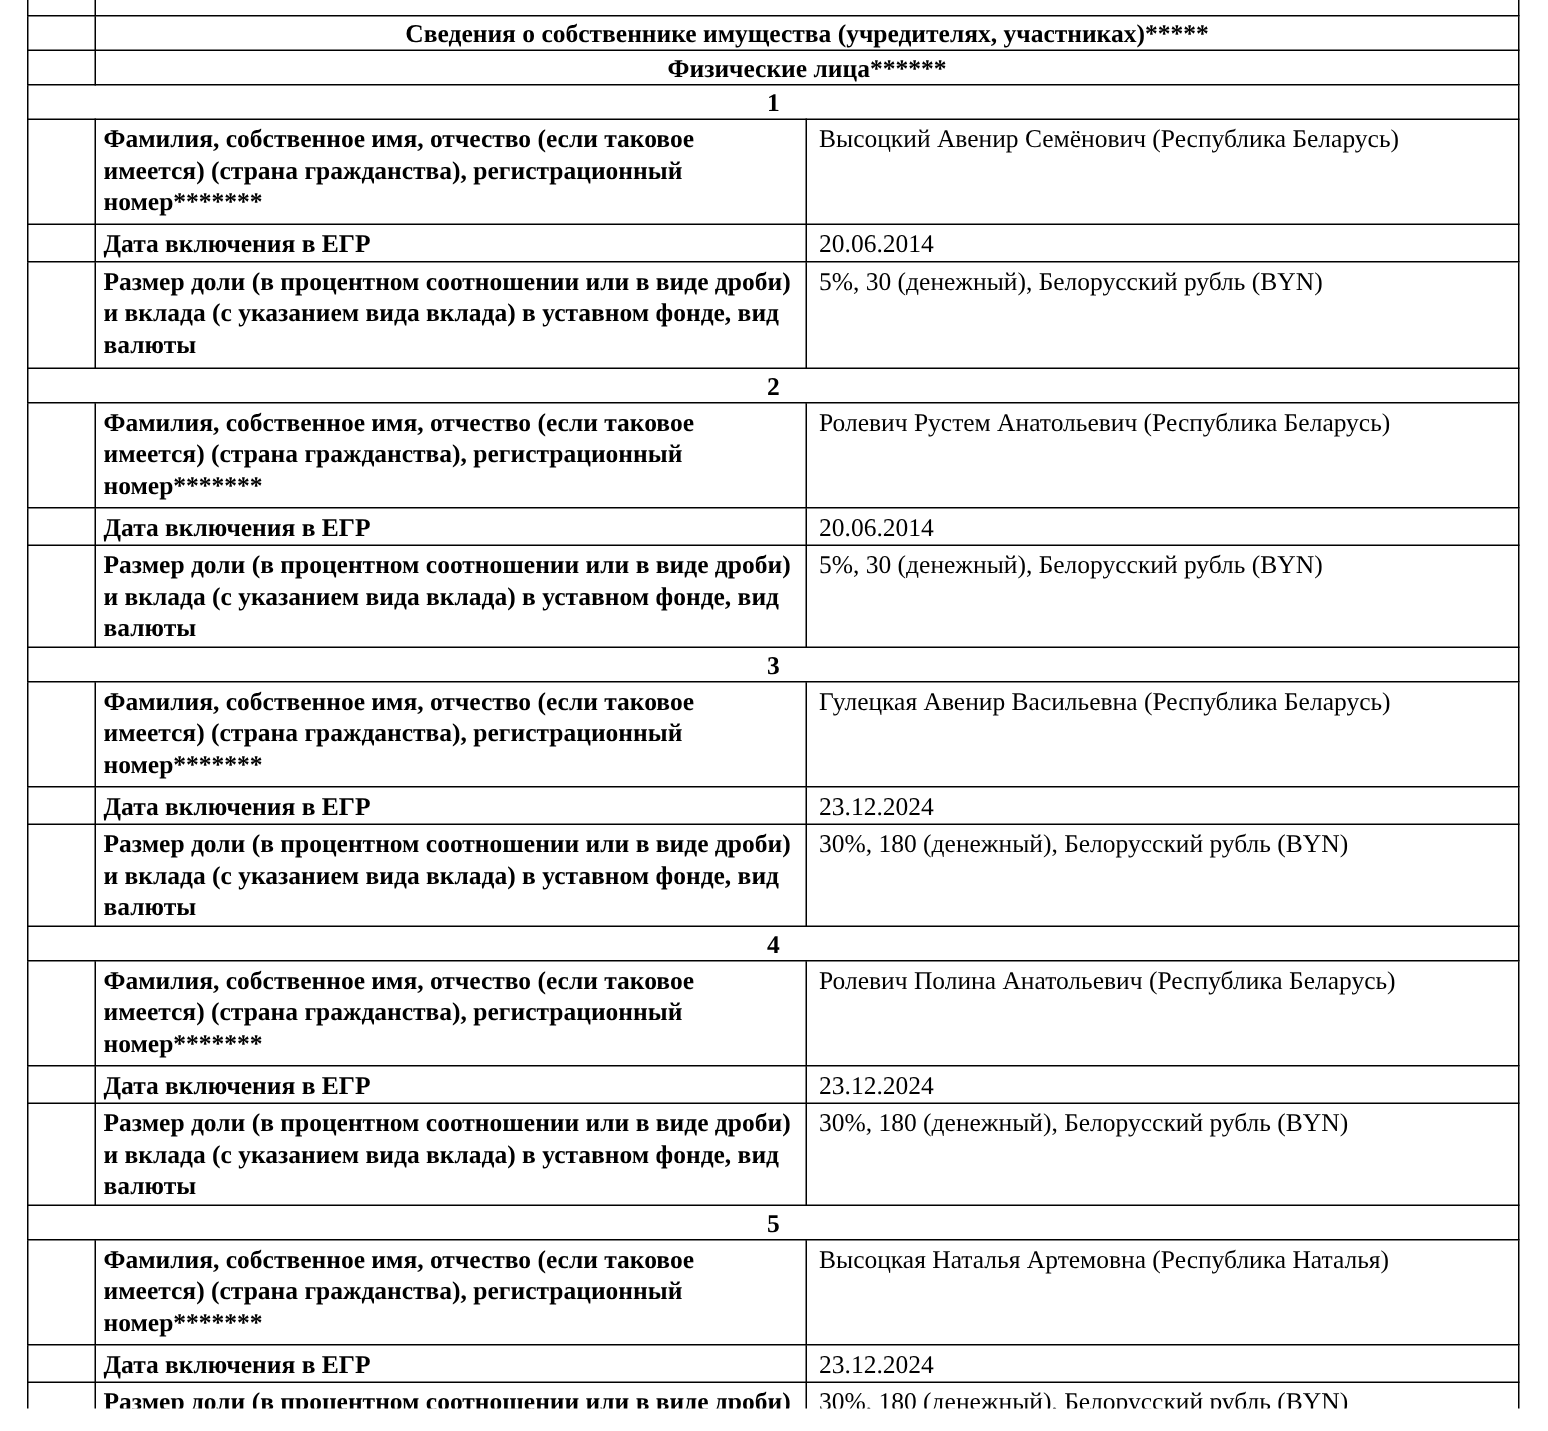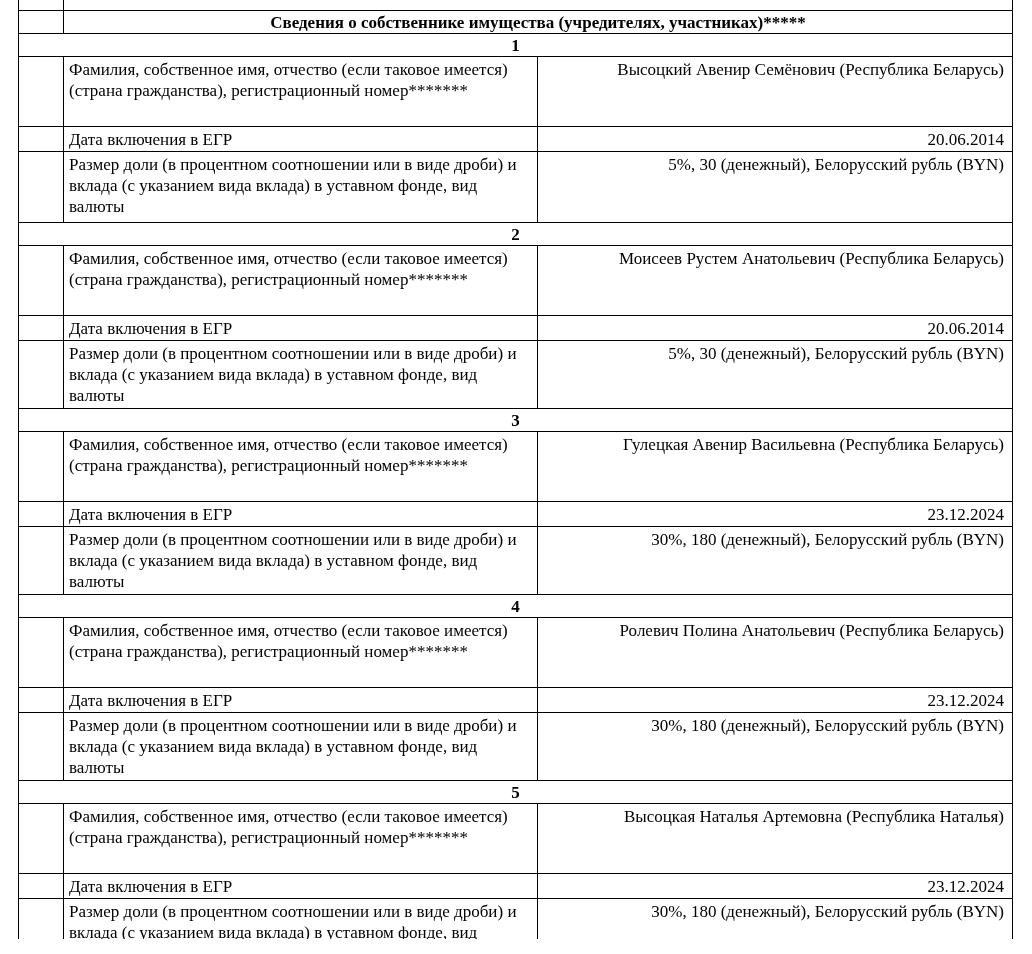--- a/index.html
+++ b/index.html
@@ -27,22 +27,22 @@
   }
   td {
     border: 1px solid #000000;
     vertical-align: top;
     padding: 0;
     font-size: 17px;
     line-height: 21px;
     overflow: hidden;
   }
   tr.r-partial td { border-top: none; }
-  td.cell-label { padding: 2px 6px 1px 5px; }
-  td.cell-value { padding: 2px 8px 1px 8px; text-align: right; }
+  td.cell-label { padding: 2px 6px 1px 5px; font-weight: bold; }
+  td.cell-value { padding: 2px 8px 1px 8px; }
   td.cell-center {
     text-align: center;
     font-weight: bold;
     padding-top: 1px;
   }
   tr.h-partial { height: 10px; }
   tr.h-head1  { height: 23px; }
   tr.h-head2  { height: 22px; }
   tr.h-num    { height: 23px; }
   tr.h-name   { height: 70px; }
@@ -64,20 +64,24 @@
   <tbody>
         <tr class="r-partial h-partial">
     <td></td>
     <td colspan="2"></td>
   </tr>
 
   <tr class="h-head1">
     <td></td>
     <td colspan="2" class="cell-center">Сведения о собственнике имущества (учредителях, участниках)*****</td>
   </tr>
+  <tr class="h-head2">
+    <td></td>
+    <td colspan="2" class="cell-center">Физические лица******</td>
+  </tr>
 
   <tr class="h-num">
     <td colspan="3" class="cell-center">1</td>
   </tr>
   <tr class="h-name">
     <td></td>
     <td class="cell-label">Фамилия, собственное имя, отчество (если таковое имеется) (страна гражданства), регистрационный номер*******</td>
     <td class="cell-value">Высоцкий Авенир Семёнович (Республика Беларусь)</td>
   </tr>
   <tr class="h-date">
@@ -90,21 +94,21 @@
     <td class="cell-label">Размер доли (в процентном соотношении или в виде дроби) и вклада (с указанием вида вклада) в уставном фонде, вид валюты</td>
     <td class="cell-value">5%, 30 (денежный), Белорусский рубль (BYN)</td>
   </tr>
 
   <tr class="h-num">
     <td colspan="3" class="cell-center">2</td>
   </tr>
   <tr class="h-name">
     <td></td>
     <td class="cell-label">Фамилия, собственное имя, отчество (если таковое имеется) (страна гражданства), регистрационный номер*******</td>
-    <td class="cell-value">Моисеев Рустем Анатольевич (Республика Беларусь)</td>
+    <td class="cell-value">Ролевич Рустем Анатольевич (Республика Беларусь)</td>
   </tr>
   <tr class="h-date">
     <td></td>
     <td class="cell-label">Дата включения в ЕГР</td>
     <td class="cell-value">20.06.2014</td>
   </tr>
   <tr class="h-share">
     <td></td>
     <td class="cell-label">Размер доли (в процентном соотношении или в виде дроби) и вклада (с указанием вида вклада) в уставном фонде, вид валюты</td>
     <td class="cell-value">5%, 30 (денежный), Белорусский рубль (BYN)</td>

